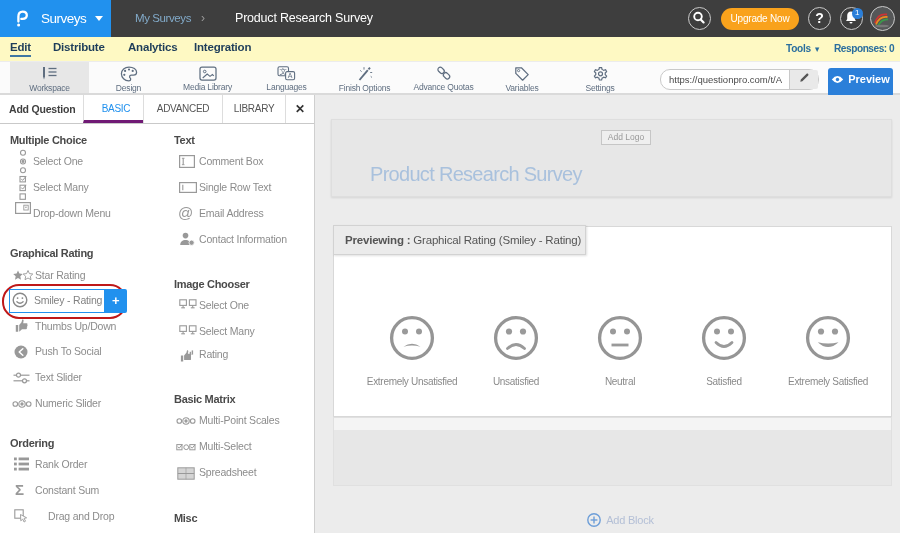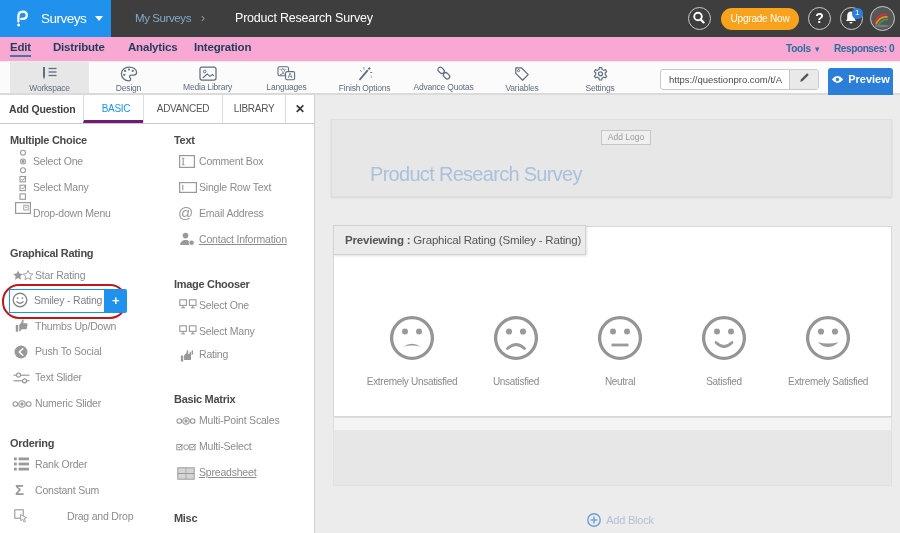--- a/index.html
+++ b/index.html
@@ -13,31 +13,31 @@
   .logo .t { position:absolute; left:41px; top:11px; color:#fff; font-size:13.5px; letter-spacing:-0.5px; }
   .logo .c { position:absolute; left:95px; top:16px; width:0; height:0; border-left:4.5px solid transparent; border-right:4.5px solid transparent; border-top:5.5px solid #fff; }
   .bc1 { position:absolute; left:135px; top:12px; color:#82aac9; font-size:11.5px; letter-spacing:-0.4px; }
   .bc-sep { position:absolute; left:201px; top:11px; color:#999; font-size:12px; }
   .bc2 { position:absolute; left:235px; top:11px; color:#fdfdfd; font-size:12.5px; letter-spacing:-0.2px; }
   .cicon { position:absolute; top:7px; width:23px; height:23px; border:1.7px solid #c9c9c9; border-radius:50%; color:#fff; }
   .upgrade { position:absolute; left:721px; top:8px; width:78px; height:22px; background:#f9a21c; border-radius:11px; color:#fff; font-size:10px; font-weight:normal; letter-spacing:-0.2px; text-align:center; line-height:22px; }
   .badge { position:absolute; left:852px; top:8px; width:10.5px; height:10.5px; background:#2b7fd9; border-radius:50%; color:#fff; font-size:8px; text-align:center; line-height:10.5px; }
 
   
-  .navrow { position:absolute; left:0; top:37px; width:900px; height:25px; background:#f9a8d4; border-bottom:1px solid #ececec; }
+  .navrow { position:absolute; left:0; top:37px; width:900px; height:25px; background:#fef9c3; border-bottom:1px solid #ececec; }
   .navrow .lnk { position:absolute; top:4px; color:#1e3d5a; font-size:11.5px; font-weight:bold; letter-spacing:-0.2px; }
   .navrow .blu { position:absolute; top:5px; color:#2a6e9e; font-size:11px; letter-spacing:-0.3px; font-weight:bold; transform:scaleX(0.92); transform-origin:left; }
 
   
   .toolbar { position:absolute; left:0; top:62px; width:900px; height:33px; background:#fbfbfb; border-bottom:2px solid #dadada; }
   .tbtn { position:absolute; top:0; height:31px; text-align:center; color:#5f6e80; }
   .tbtn svg { display:block; margin:4px auto 0; }
   .tbtn .lbl { font-size:8.5px; display:block; margin-top:1px; color:#5f6e80; letter-spacing:-0.2px; }
   .tbtn.sel { background:#e7e7e7; }
-  .urlbox { position:absolute; left:660px; top:7px; width:159px; height:21px; background:#fff; border:1px solid #c9c9c9; border-radius:3px; font-size:9.5px; color:#4a4a4a; line-height:19px; padding-left:8px; }
+  .urlbox { position:absolute; left:660px; top:7px; width:159px; height:21px; background:#fff; border:1px solid #c9c9c9; border-radius:10px; font-size:9.5px; color:#4a4a4a; line-height:19px; padding-left:8px; }
   .urlpencil { position:absolute; right:0; top:0; width:29px; height:19px; background:#e9e9e9; border-left:1px solid #c9c9c9; border-radius:0 2px 2px 0; text-align:center; }
   .preview { position:absolute; left:828px; top:6px; width:65px; height:29px; background:#2b7fd9; border-radius:3px; color:#fff; font-size:11px; font-weight:bold; text-align:center; line-height:22px; }
 
   
   .panel { position:absolute; left:0; top:95px; width:315px; height:438px; background:#fff; border-right:1px solid #cfcfcf; }
   .ptabs { position:absolute; left:0; top:0; width:314px; height:29px; border-bottom:1px solid #c9c9c9; }
   .ptabs .hd { position:absolute; left:9px; top:8px; font-size:10.5px; font-weight:bold; color:#3f3f3f; letter-spacing:-0.2px; }
   .ptab { position:absolute; top:0; height:28px; border-left:1px solid #ddd; text-align:center; font-size:10px; color:#555; line-height:28px; letter-spacing:-0.3px; }
   .ptab.act { color:#2191ee; border-bottom:3px solid #701a75; }
   .pclose { position:absolute; left:285px; top:0; width:29px; height:28px; border-left:1px solid #ddd; text-align:center; font-size:12px; font-weight:bold; color:#333; line-height:28px; }
@@ -303,21 +303,21 @@
     </svg>
   <div class="item" style="left:35px; top:364px;">Rank Order</div>
 
   <div class="icn" style="left:15px; top:387px; font-size:15px; font-weight:bold; color:#999; line-height:15px;">Σ</div>
   <div class="item" style="left:35px; top:390px;">Constant Sum</div>
 
   <svg class="icn" style="left:14px; top:414px;" width="15" height="14" viewBox="0 0 15 14">
       <rect x="0.8" y="0.8" width="8.4" height="8.4" fill="none" stroke="#999" stroke-width="1.1"></rect>
       <path d="M6.5,5.5 L12.6,8.8 L10.1,9.4 L11.5,12.2 L10.1,13 L8.7,10.1 L6.8,11.8 Z" fill="#fff" stroke="#999" stroke-width="0.9"></path>
     </svg>
-  <div class="item" style="left:47px; top:416px;padding-left:20px;">Drag and Drop</div>
+  <div class="item" style="left:28px; top:416px;padding-left:20px;">Drag and Drop</div>
 
   <div class="sechd" style="left:174px; top:39px;">Text</div>
 
   <svg class="icn" style="left:179px; top:60px;" width="16" height="13" viewBox="0 0 16 13">
       <rect x="0.6" y="0.6" width="14.8" height="11.8" fill="none" stroke="#999" stroke-width="1.2"></rect>
       <line x1="4.2" y1="3.3" x2="4.2" y2="9.7" stroke="#999" stroke-width="1.1"></line>
       <line x1="2.9" y1="3.3" x2="5.5" y2="3.3" stroke="#999" stroke-width="0.9"></line>
       <line x1="2.9" y1="9.7" x2="5.5" y2="9.7" stroke="#999" stroke-width="0.9"></line>
     </svg>
   <div class="item" style="left:199px; top:61px;">Comment Box</div>
@@ -329,21 +329,21 @@
   <div class="item" style="left:199px; top:87px;">Single Row Text</div>
 
   <div class="icn" style="left:178px; top:110px; font-size:15px; color:#999; line-height:15px;">@</div>
   <div class="item" style="left:199px; top:113px;">Email Address</div>
 
   <svg class="icn" style="left:179px; top:137px;" width="16" height="14" viewBox="0 0 16 14">
       <circle cx="6.5" cy="3.6" r="2.8" fill="#999"></circle>
       <path d="M1.2,13 C1.2,9.8 3.6,8 6.5,8 C9.4,8 11.8,9.8 11.8,13 Z" fill="#999"></path>
       <circle cx="12.6" cy="10.7" r="2.6" fill="#999" stroke="#fff" stroke-width="0.8"></circle>
     </svg>
-  <div class="item" style="left:199px; top:139px;text-decoration:underline;">Contact Information</div>
+  <div class="item" style="left:199px; top:139px;">Contact Information</div>
 
   <div class="sechd" style="left:174px; top:183px;">Image Chooser</div>
 
   <svg class="icn" style="left:179px; top:204px;" width="18" height="12" viewBox="0 0 18 12">
       <g fill="none" stroke="#999" stroke-width="1.1">
         <rect x="0.8" y="0.8" width="6.6" height="5.6"></rect>
         <line x1="4.1" y1="6.4" x2="4.1" y2="8.8"></line>
         <line x1="2.2" y1="8.8" x2="6" y2="8.8"></line>
         <rect x="10.4" y="0.8" width="6.6" height="5.6"></rect>
         <line x1="13.7" y1="6.4" x2="13.7" y2="8.8"></line>
@@ -400,21 +400,21 @@
         <rect x="9.5" y="1" width="7.5" height="5"></rect>
         <rect x="1" y="7" width="7.5" height="5"></rect>
         <rect x="9.5" y="7" width="7.5" height="5"></rect>
       </g>
       <g fill="none" stroke="#999" stroke-width="1">
         <rect x="0.8" y="0.8" width="16.4" height="11.4"></rect>
         <line x1="9" y1="0.8" x2="9" y2="12.2"></line>
         <line x1="0.8" y1="6.5" x2="17.2" y2="6.5"></line>
       </g>
     </svg>
-  <div class="item" style="left:199px; top:372px;text-decoration:underline;">Spreadsheet</div>
+  <div class="item" style="left:199px; top:372px;">Spreadsheet</div>
 
   <div class="sechd" style="left:174px; top:417px;">Misc</div>
 </div>
 
 <div class="main">
   <div class="hdrcard">
     <div class="addlogo">Add Logo</div>
     <div class="stitle">Product Research Survey</div>
   </div>
 

